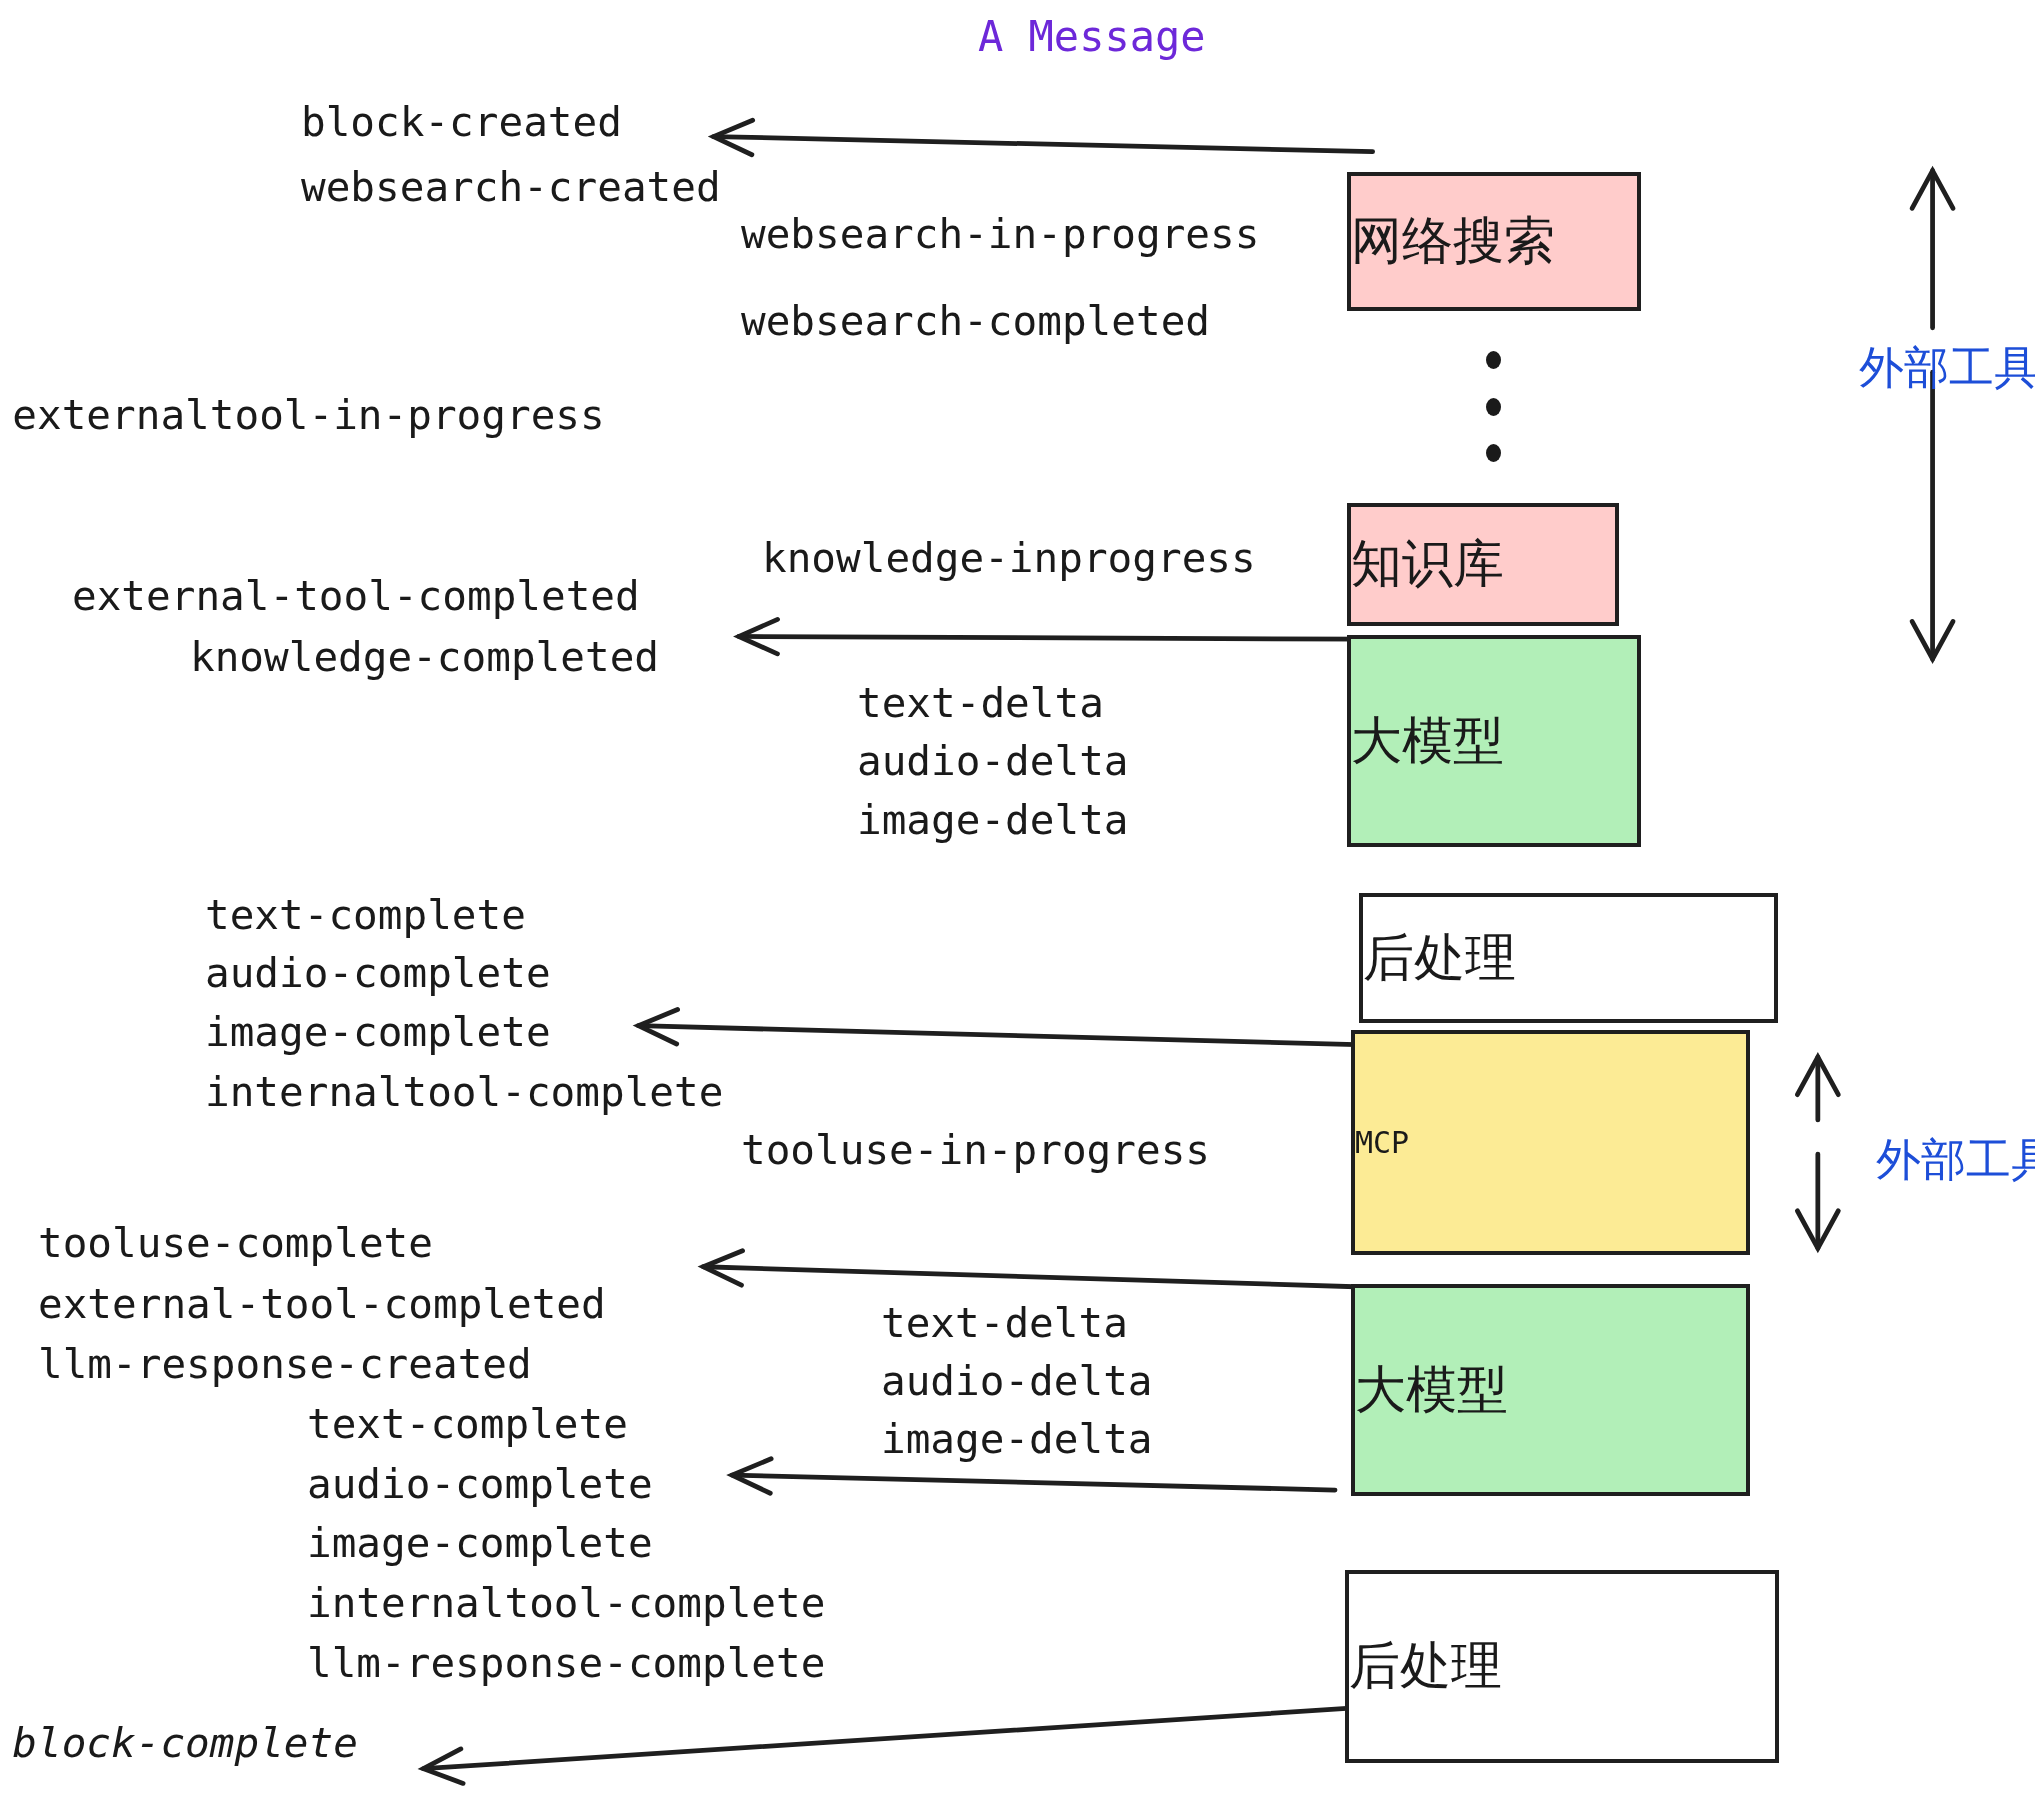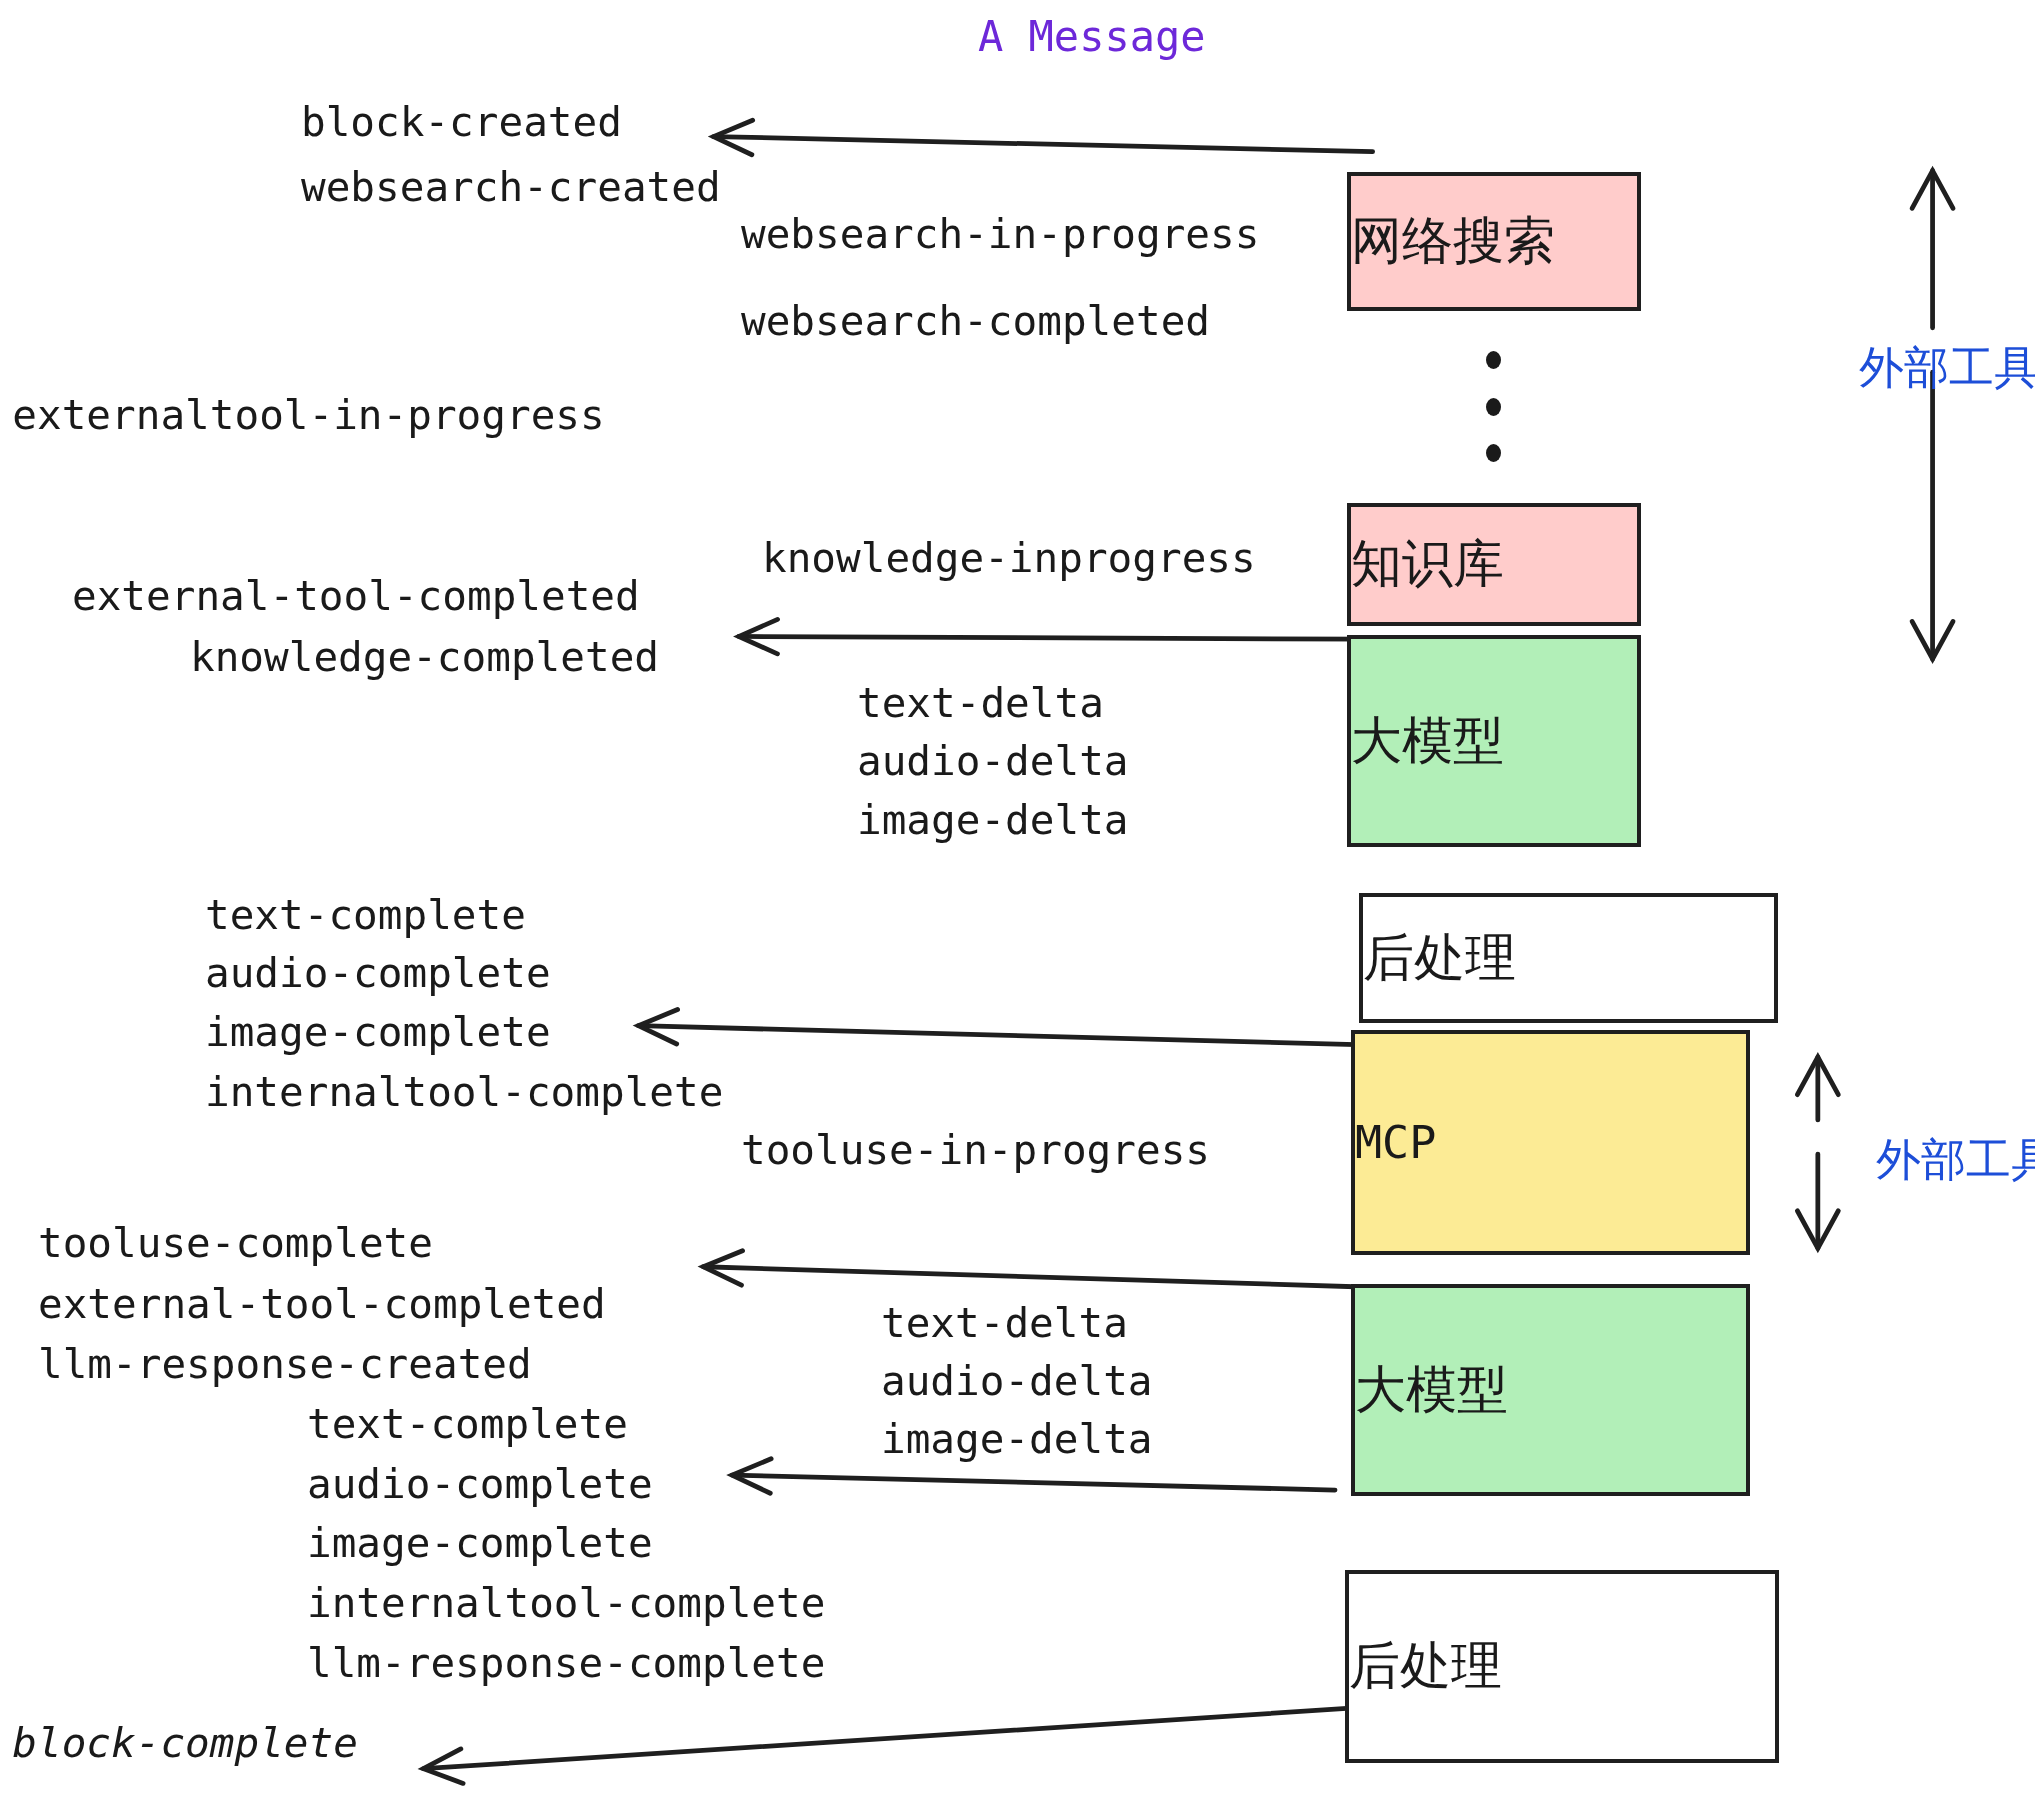--- a/index.html
+++ b/index.html
@@ -37,21 +37,21 @@
     border: 4.8px solid #1f1f1f;
     display: flex;
     align-items: center;
     justify-content: flex-start;
     font-family: "DejaVu Sans", "Liberation Sans", sans-serif;
     font-size: 51px;
     color: #1a1a1a;
   }
   .node.mono {
     font-family: "DejaVu Sans Mono", "Liberation Mono", monospace;
-    font-size: 45px;
+    font-size: 30px;
   }
   .grouplabel {
     position: absolute;
     font-family: "DejaVu Sans", "Liberation Sans", sans-serif;
     font-size: 45px;
     color: #1d4ed8;
     white-space: pre;
     margin-left: 32px;
   }
   .ellipsis-dot {
@@ -121,21 +121,21 @@
           <line x1="2662" y1="1690" x2="2662" y2="1828"></line>
           <polyline points="2632,1773 2662,1828 2692,1773" fill="none"></polyline>
         </g>
       </g>
   </svg>
 
   <div id="nodes-layer">
       <div class="node" style="left: 1347px; top: 172px; width: 294px; height: 139px; background: rgb(255, 204, 203);">
         <span>网络搜索</span>
       </div>
-      <div class="node" style="left: 1347px; top: 503px; width: 294px; height: 123px; background: rgb(255, 204, 203);">
+      <div class="node" style="left: 1347px; top: 503px; width: 272px; height: 123px; background: rgb(255, 204, 203);">
         <span>知识库</span>
       </div>
       <div class="node" style="left: 1347px; top: 635px; width: 294px; height: 212px; background: rgb(178, 239, 184);">
         <span>大模型</span>
       </div>
       <div class="node" style="left: 1359px; top: 893px; width: 419px; height: 130px; background: rgb(255, 255, 255);">
         <span>后处理</span>
       </div>
       <div class="node mono" style="left: 1351px; top: 1030px; width: 399px; height: 225px; background: rgb(252, 235, 149);">
         <span>MCP</span>

